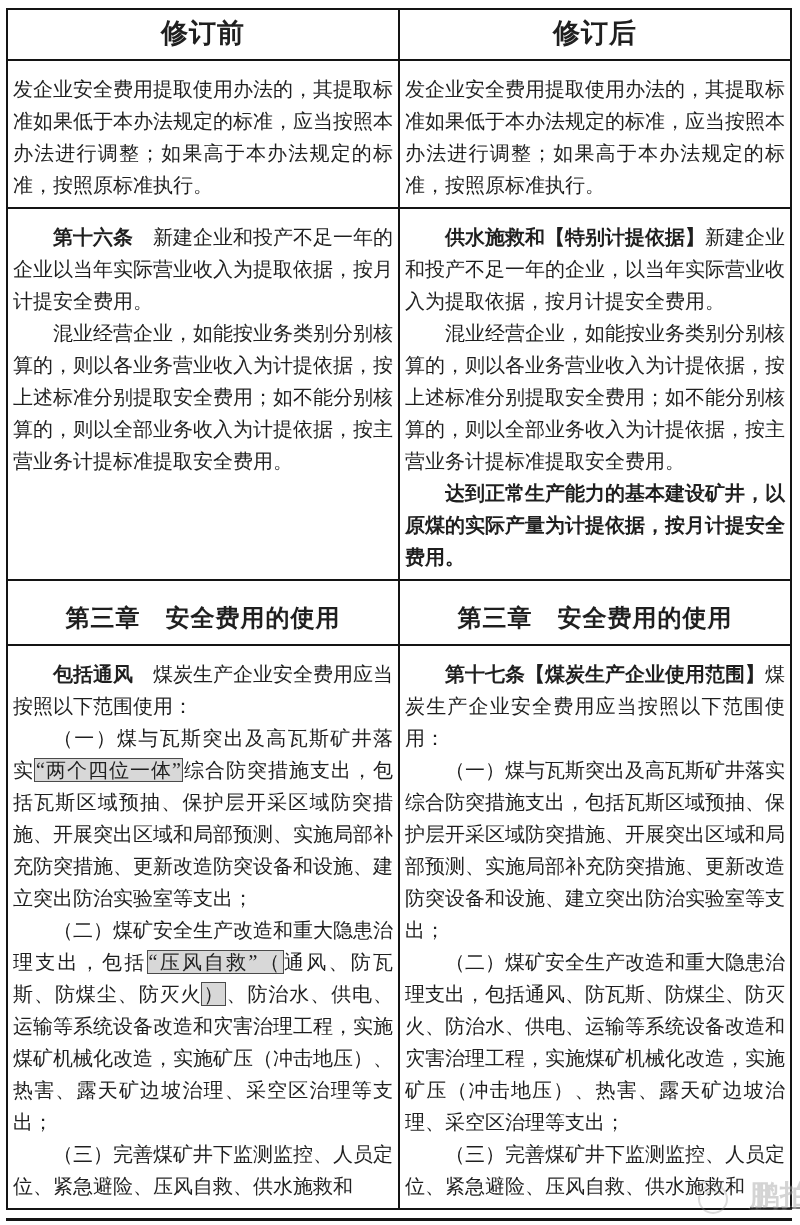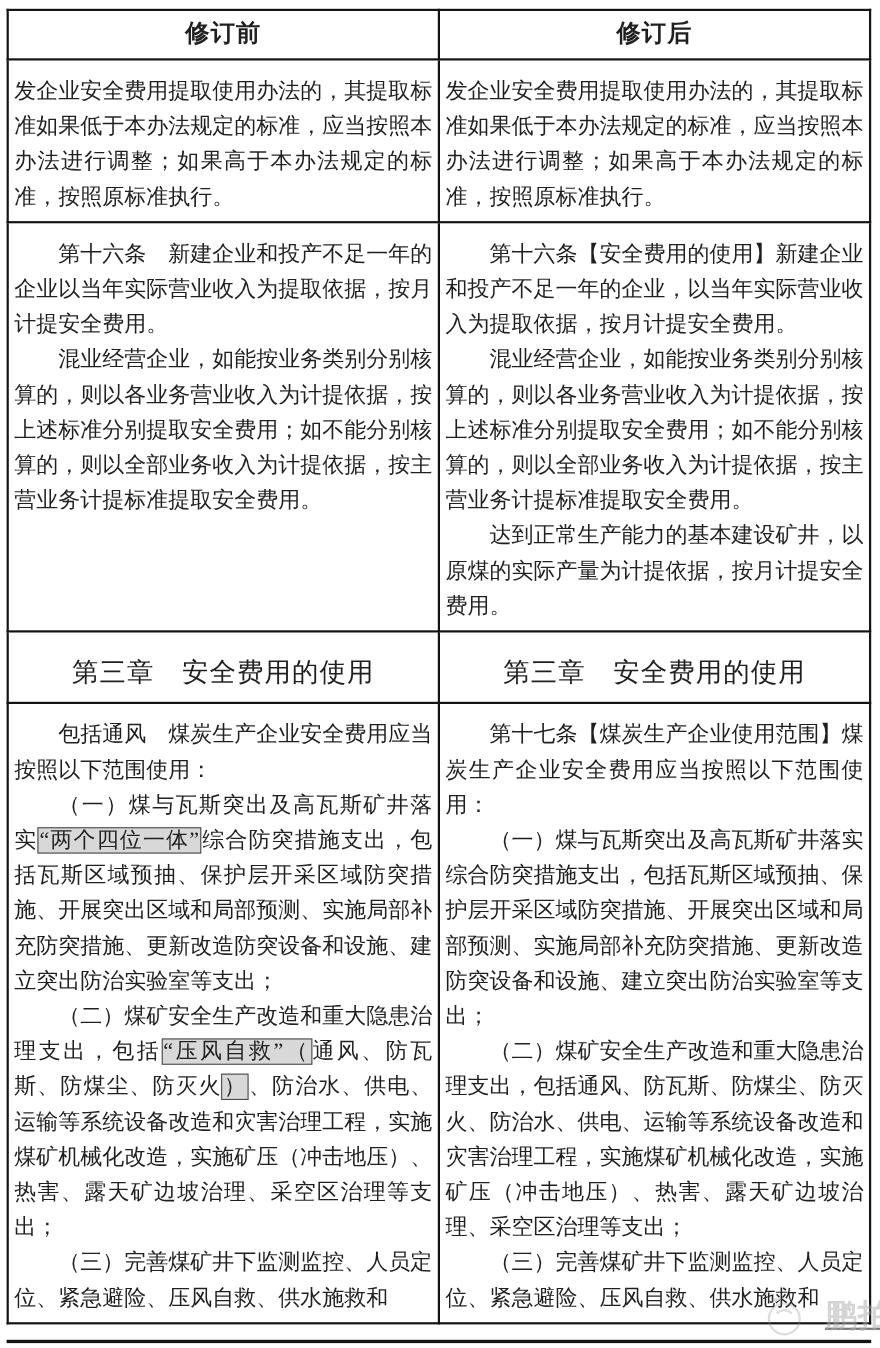--- a/index.html
+++ b/index.html
@@ -10,37 +10,37 @@
     font-family:"Liberation Serif","DejaVu Serif",serif;
     color:#1f1f1f;
   }
   table.cmp {
     border-collapse:collapse; table-layout:fixed;
     width:786px; margin:8px 0 0 6px;
   }
   col { width:50%; }
   th, td { border:2px solid #141414; vertical-align:top; background:#fff; }
   th {
-    font-size:22px; font-weight:bold; text-align:center;
+    font-size:27px; font-weight:bold; text-align:center;
     padding:5px 0 8px 0; letter-spacing:1px;
   }
   td.body { padding:12px 5px 6px 5px; }
   td.chapter { padding:20px 0 9px 0; }
   p.para {
     font-size:20px; line-height:32px;
     text-align:justify; text-justify:inter-ideograph;
     word-break:break-all;
   }
   p.indent { text-indent:2em; }
   td.chapter p.para {
     text-align:center; text-indent:0;
     font-size:24px; font-weight:bold; line-height:34px;
     letter-spacing:1px;
   }
-  .bold { font-weight:normal; }
+  .bold { font-weight:bold; }
   .hl {
     background:var(--hl-bg,#d8d8d8);
     border:1px solid var(--hl-border,#4a4a4a);
     padding:0 1px;
     margin-top:15px;
   }
   .bottom-edge {
     position:absolute; left:6px; top:1218px;
     width:786px; height:3px; background:#141414;
   }
@@ -79,21 +79,21 @@
           <td class="body">
             <p class="para"><span>发企业安全费用提取使用办法的，其提取标准如果低于本办法规定的标准，应当按照本办法进行调整；如果高于本办法规定的标准，按照原标准执行。</span></p>
           </td>
         </tr>
         <tr>
           <td class="body">
             <p class="para indent"><span class="bold">第十六条</span><span>　新建企业和投产不足一年的企业以当年实际营业收入为提取依据，按月计提安全费用。</span></p>
             <p class="para indent"><span>混业经营企业，如能按业务类别分别核算的，则以各业务营业收入为计提依据，按上述标准分别提取安全费用；如不能分别核算的，则以全部业务收入为计提依据，按主营业务计提标准提取安全费用。</span></p>
           </td>
           <td class="body">
-            <p class="para indent"><span class="bold">第十六条【安全费用的使用】</span><span>新建企业和投产不足一年的企业，以当年实际营业收入为提取依据，按月计提安全费用。</span></p>
+            <p class="para indent"><span class="bold">供水施救和【特别计提依据】</span><span>新建企业和投产不足一年的企业，以当年实际营业收入为提取依据，按月计提安全费用。</span></p>
             <p class="para indent"><span>混业经营企业，如能按业务类别分别核算的，则以各业务营业收入为计提依据，按上述标准分别提取安全费用；如不能分别核算的，则以全部业务收入为计提依据，按主营业务计提标准提取安全费用。</span></p>
             <p class="para indent"><span class="bold">达到正常生产能力的基本建设矿井，以原煤的实际产量为计提依据，按月计提安全费用。</span></p>
           </td>
         </tr>
         <tr>
           <td class="chapter">
             <p class="para"><span class="bold">第三章　安全费用的使用</span></p>
           </td>
           <td class="chapter">
             <p class="para"><span class="bold">第三章　安全费用的使用</span></p>

